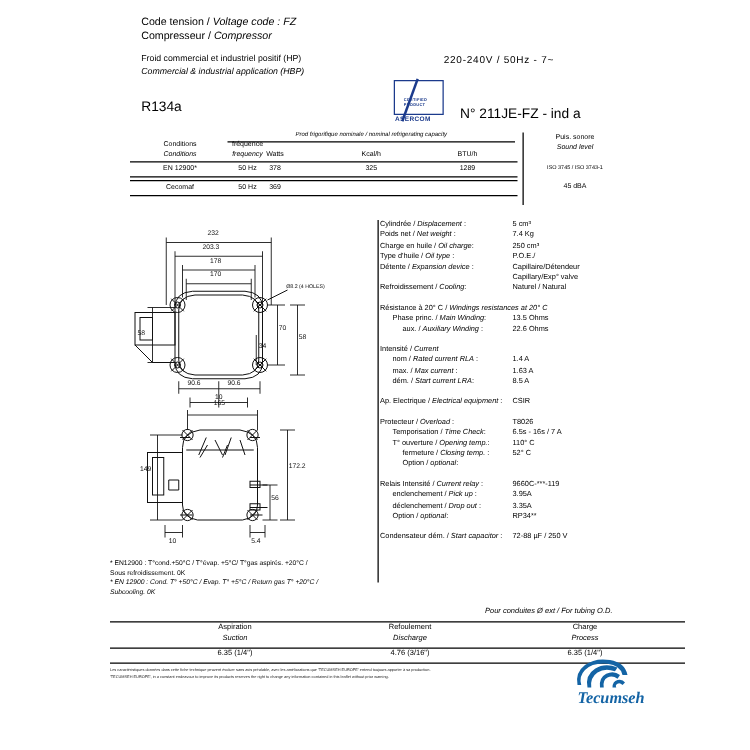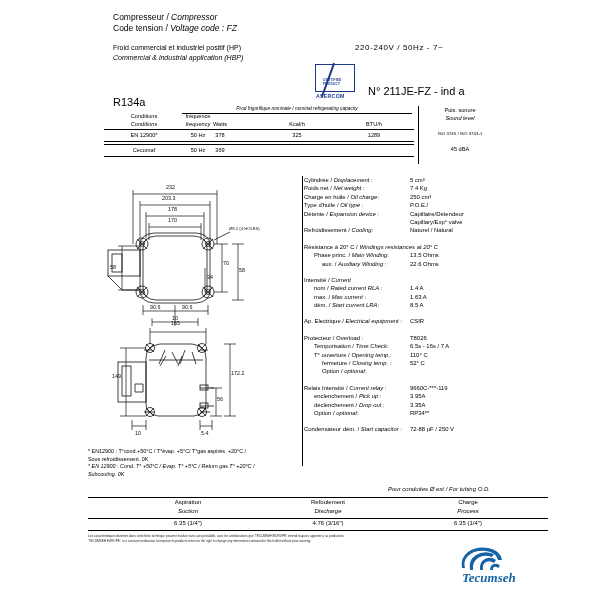--- a/index.html
+++ b/index.html
@@ -8,21 +8,21 @@
     font-family:"Liberation Sans", sans-serif;color:#000;
   }
   .page{position:relative;width:600px;height:600px;}
   .it{font-style:italic;}
 
   
   .hdr{position:absolute;left:0;top:0;width:600px;height:108px;}
   .hdr-left{position:absolute;left:113px;top:12px;width:200px;}
   .hdr-l1{font-size:8.5px;line-height:11px;}
   .hdr-l2{font-size:7px;line-height:9.5px;margin-top:9px;}
-  .refrig{position:absolute;left:113px;top:96px;font-size:11px;}
+  .refrig{position:absolute;left:113px;top:80px;font-size:11px;}
 
   .model{position:absolute;left:355px;top:8px;font-size:21px;letter-spacing:.3px;}
   .volt{position:absolute;left:355px;top:43px;font-size:8px;letter-spacing:.6px;}
 
   .cert{position:absolute;left:311px;top:64px;width:48px;height:40px;}
   .cert-box{position:absolute;left:4px;top:0;width:40px;height:28px;
             border:1px solid #1b3a8c;box-sizing:border-box;}
   .cert-slash{position:absolute;left:16px;top:-2px;width:1.6px;height:36px;
               background:#1b3a8c;transform:rotate(20deg);}
   .cert-t1{position:absolute;left:12px;top:14px;font-size:3.2px;color:#1b3a8c;
@@ -68,36 +68,36 @@
   
   .lh{position:absolute;left:362px;top:558px;width:78px;height:34px;}
   .lh-red{position:absolute;left:0;top:0;width:42px;height:22px;
           border:1.4px solid #d23c2e;box-sizing:border-box;}
   .lh-grn{position:absolute;left:4px;top:3px;width:23px;height:23px;background:#0a7a4a;}
   .lh-g2{position:absolute;left:8px;top:7px;width:15px;height:14px;color:#fff;
          font-size:11px;font-weight:bold;line-height:14px;text-align:center;}
   .lh-t1{position:absolute;left:46px;top:10px;font-size:7px;font-weight:bold;color:#0a7a4a;}
   .lh-t2{position:absolute;left:0;top:23px;font-size:7px;font-weight:bold;color:#d23c2e;}
 
-  .tec{position:absolute;left:452px;top:548px;width:100px;height:42px;}
+  .tec{position:absolute;left:452px;top:528px;width:100px;height:42px;}
   .tec-w{position:absolute;left:10px;top:22px;font-size:13px;color:#1464a5;
          font-style:italic;font-family:"Liberation Serif",serif;font-weight:bold;}
 </style>
 </head>
 <body>
 
 <div class="page">
 
   <div class="hdr">
     <div class="hdr-left">
       <div class="hdr-l1">
+        <span>Code tension / </span><span class="it">Voltage code : FZ</span>
+      </div>
+      <div class="hdr-l1">
         <span>Compresseur  / </span><span class="it">Compressor</span>
-      </div>
-      <div class="hdr-l1">
-        <span>Code tension / </span><span class="it">Voltage code : FZ</span>
       </div>
       <div class="hdr-l2">Froid commercial et industriel positif (HP)</div>
       <div class="hdr-l2 it" style="margin-top:0">Commercial &amp; industrial application (HBP)</div>
     </div>
 
     <div class="refrig">R134a</div>
 
     <div class="volt">220-240V  /  50Hz  -  7~</div>
 
     <div class="cert">

